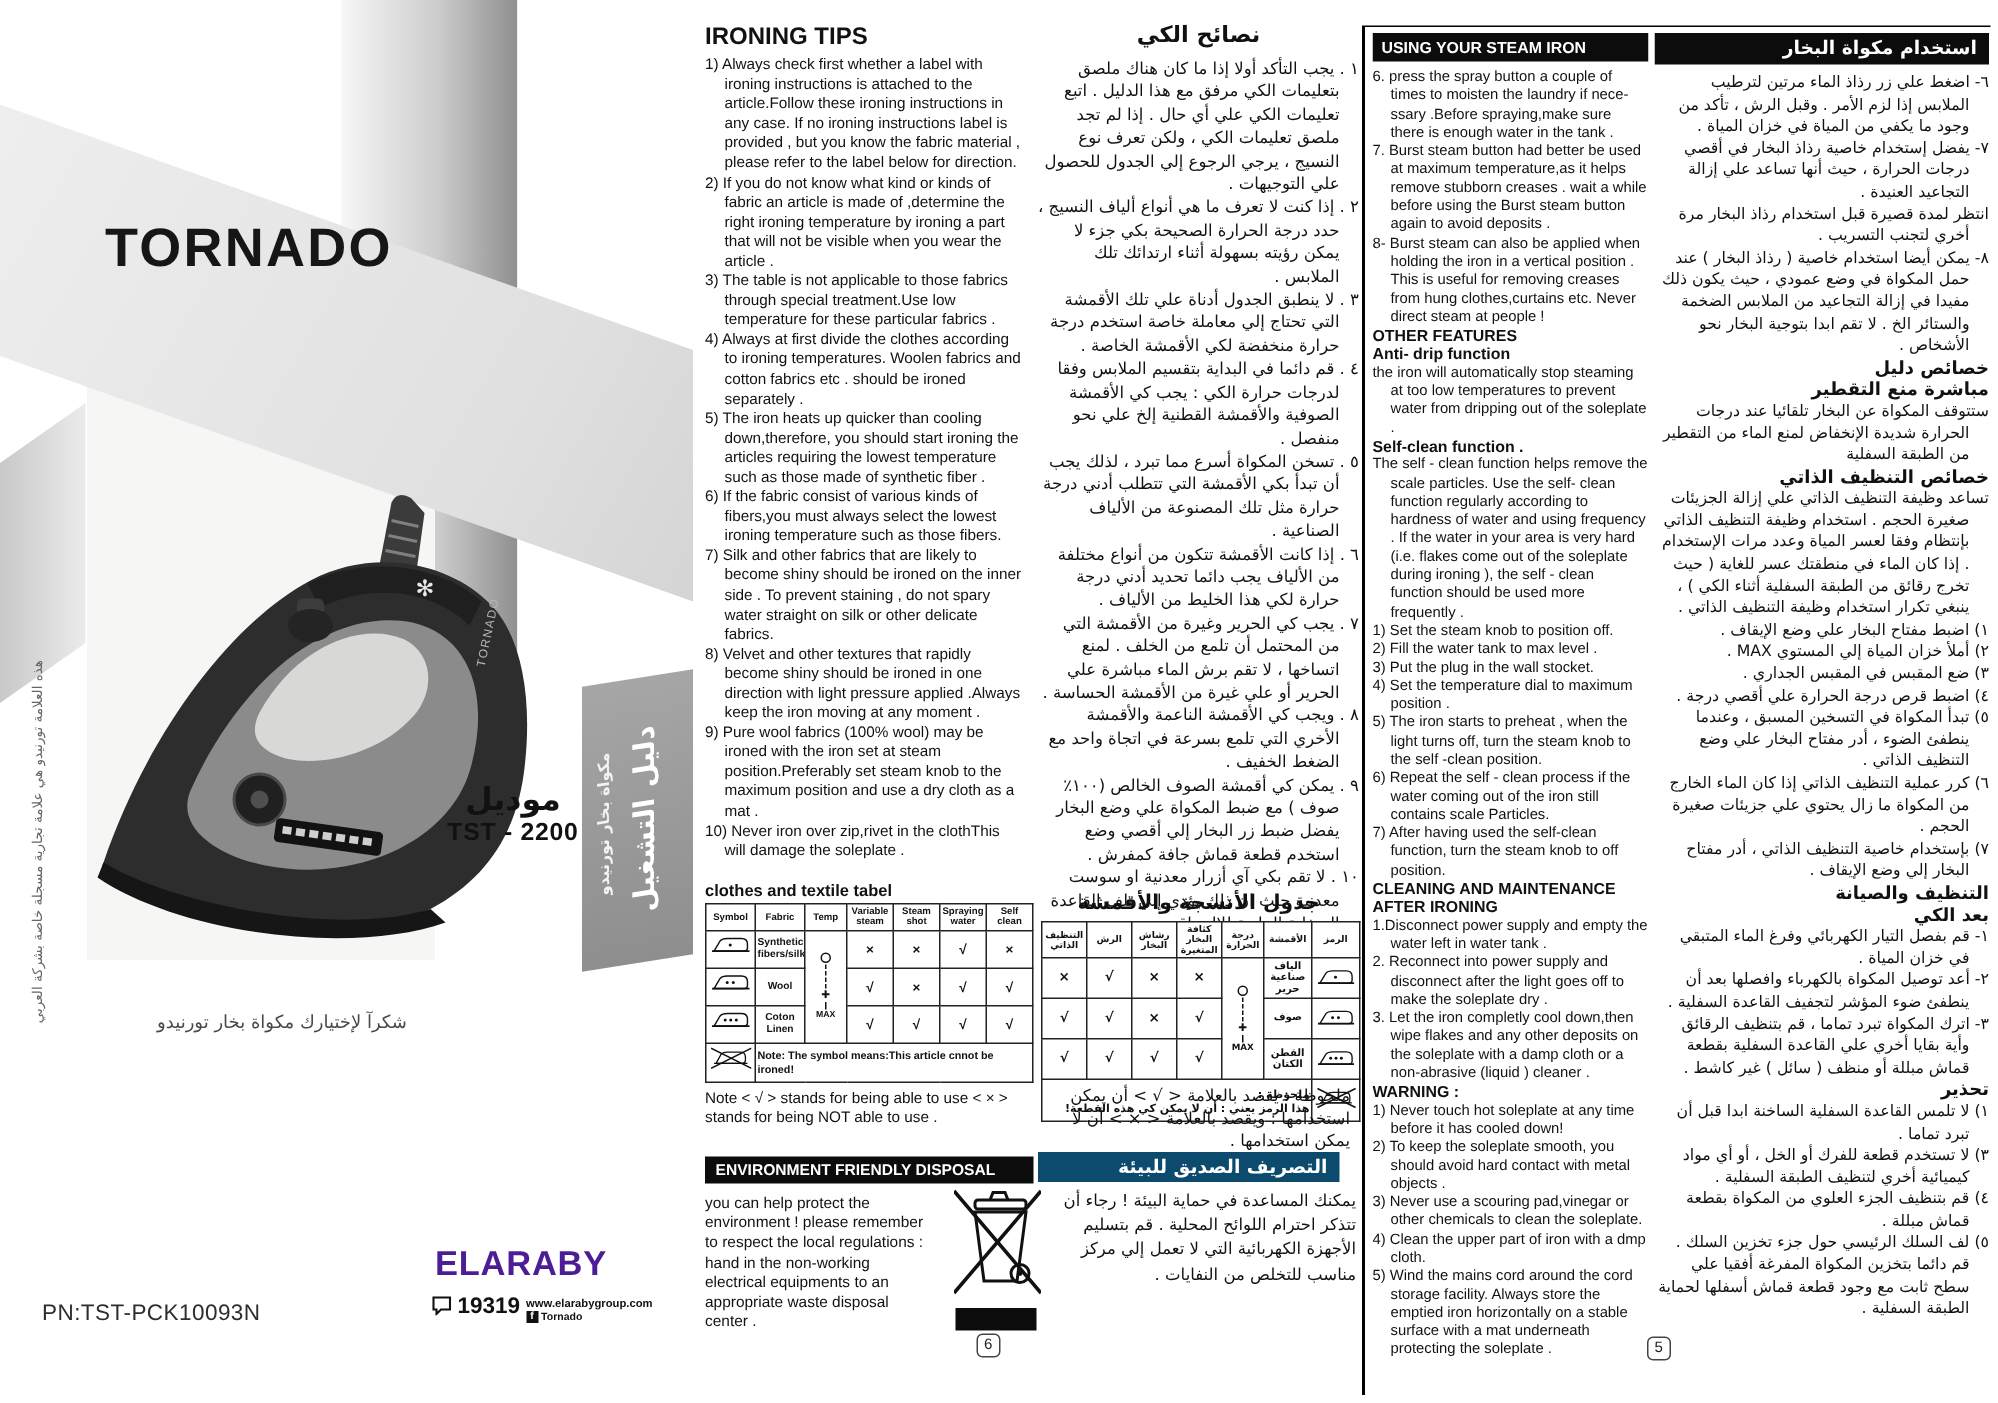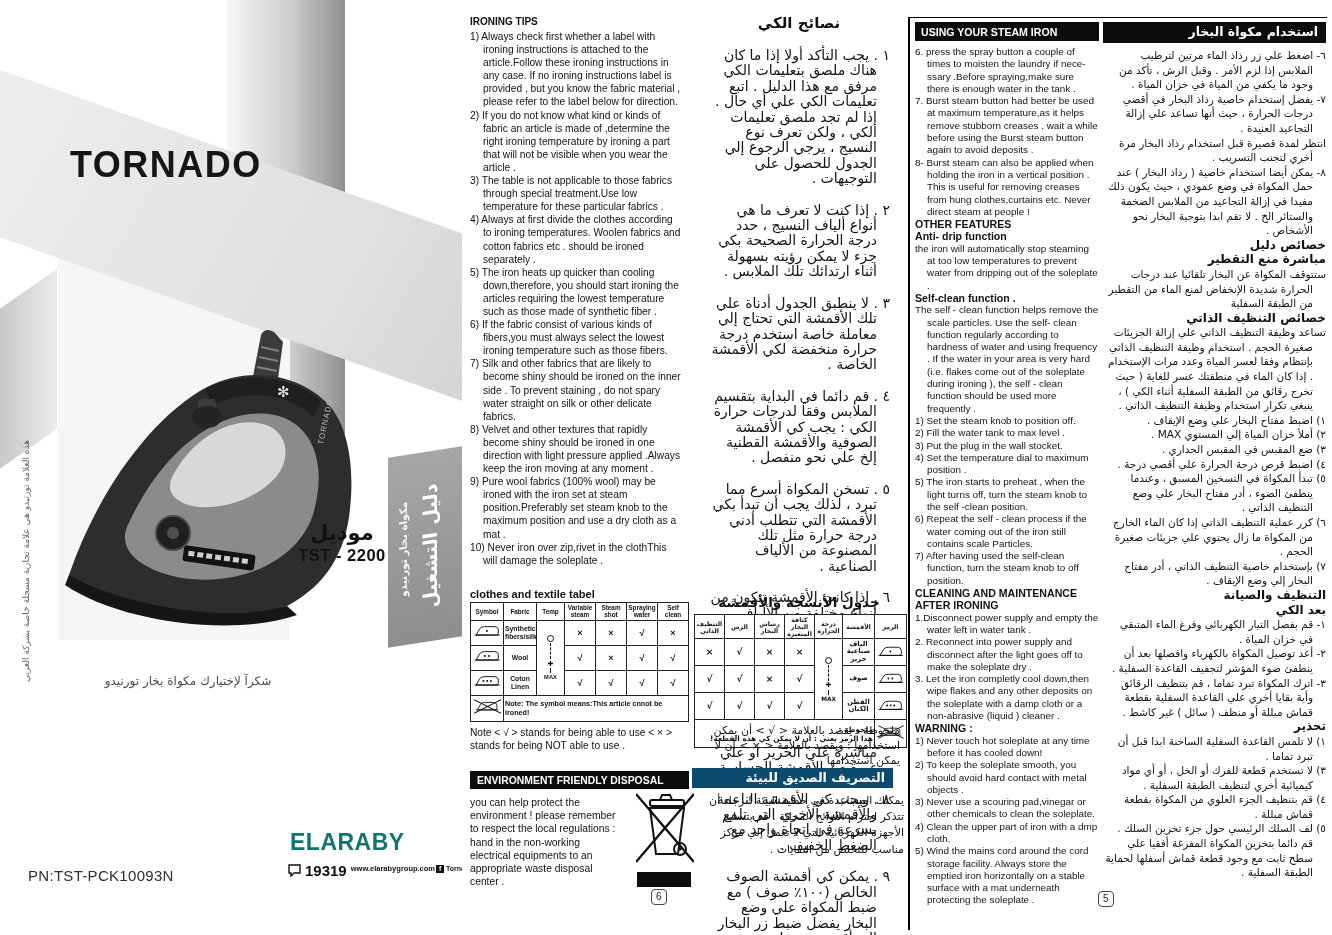--- a/index.html
+++ b/index.html
@@ -12,40 +12,40 @@
   .ribbon{position:absolute;left:-50px;top:52px;width:680px;height:158px;background:linear-gradient(100deg,#f0f0f0,#e0e0e0 65%,#cfcfcf);transform:rotate(19.5deg);transform-origin:0 0;}
   .logo{position:absolute;left:70px;top:144px;font-size:36px;font-weight:800;letter-spacing:1.5px;color:#161616;}
   .side-note{position:absolute;left:-117px;top:578px;width:286px;transform:rotate(-90deg);font-size:9px;color:#666;direction:rtl;text-align:right;font-family:"DejaVu Sans",sans-serif;}
   .banner{position:absolute;left:388px;top:452px;width:74px;height:190px;background:linear-gradient(180deg,#a6a6a6,#8e8e8e);transform:skewY(-9deg);}
   .bn-big{position:absolute;left:-38px;top:84px;width:160px;text-align:center;transform:rotate(-90deg);color:#fff;font-weight:bold;font-size:19px;font-family:"DejaVu Sans",sans-serif;direction:rtl;white-space:nowrap;}
   .bn-small{position:absolute;left:-60px;top:88px;width:150px;text-align:center;transform:rotate(-90deg);color:#f3f3f3;font-size:10.5px;font-weight:bold;font-family:"DejaVu Sans",sans-serif;direction:rtl;white-space:nowrap;}
   .model{position:absolute;left:296px;top:520px;width:92px;text-align:center;}
   .model-ar{font-family:"DejaVu Sans",sans-serif;font-weight:bold;font-size:21px;line-height:26px;}
   .model-no{font-weight:bold;font-size:16.5px;letter-spacing:.5px;}
   .thanks{position:absolute;left:104px;top:674px;width:168px;font-family:"DejaVu Sans",sans-serif;font-size:12px;color:#4a4a4a;direction:rtl;text-align:center;}
-  .elaraby-logo{position:absolute;left:290px;top:829px;font-size:23px;font-weight:800;letter-spacing:.5px;color:#0f766e;}
+  .elaraby-logo{position:absolute;left:290px;top:829px;font-size:23px;font-weight:800;letter-spacing:.5px;color:#4c1d95;}
   .contacts{position:absolute;left:288px;top:864px;display:flex;gap:4px;align-items:flex-start;}
   .hotline{font-size:15px;font-weight:800;line-height:14px;}
-  .web-stack{display:flex;flex-direction:row;gap:1px;}
+  .web-stack{display:flex;flex-direction:column;gap:1px;}
   .website{font-size:7.5px;font-weight:bold;}
   .fb-row{display:flex;align-items:center;gap:2px;font-size:7px;font-weight:bold;}
   .fb-sq{display:inline-block;width:8px;height:8px;background:#111;color:#fff;font-size:7px;line-height:8px;text-align:center;font-weight:bold;}
   .pn{position:absolute;left:28px;top:867px;font-size:15px;color:#2e2e2e;letter-spacing:.3px;}
   
-  .coltitle-en{font-size:10px;font-weight:bold;margin:0 0 3px 0;}
+  .coltitle-en{font-size:16px;font-weight:bold;margin:0 0 3px 0;}
   .tips-en{position:absolute;left:470px;top:16px;width:213px;}
   .tips-en p{margin:0;font-size:10.2px;line-height:13.1px;padding-left:13px;text-indent:-13px;}
   .tbl-title-en{position:absolute;left:470px;top:588px;font-size:11px;font-weight:bold;}
   .legend-en{position:absolute;left:470px;top:726px;width:204px;font-size:10.2px;line-height:13px;margin:0;}
   .envbar-en{position:absolute;left:470px;top:771px;width:219px;box-sizing:border-box;background:#0c0c0c;color:#fff;font-weight:bold;font-size:10.4px;padding:4px 0 3px 7px;}
   .envbody-en{position:absolute;left:470px;top:796px;width:152px;font-size:10.3px;line-height:13.2px;margin:0;}
   .ar{font-family:"DejaVu Sans",sans-serif;direction:rtl;text-align:right;}
   .tips-ar{position:absolute;left:692px;top:14px;width:214px;}
   .coltitle-ar{font-size:15px;font-weight:bold;margin:0 0 6px 0;text-align:center;}
-  .tips-ar p{margin:16px;font-size:14px;line-height:15.4px;padding-right:13px;text-indent:-13px;}
+  .tips-ar p{margin:0;font-size:11px;line-height:15.4px;padding-right:13px;text-indent:-13px;}
   .tbl-title-ar{position:absolute;left:692px;top:594px;width:214px;font-size:13.5px;font-weight:bold;text-align:center;}
   .legend-ar{position:absolute;left:692px;top:724px;width:208px;font-size:11px;line-height:14.8px;margin:0;}
   .envbar-ar{position:absolute;left:692px;top:768px;width:201px;box-sizing:border-box;background:#0c4a6e;color:#fff;font-weight:bold;font-size:12.5px;padding:2px 8px 3px 0;}
   .envbody-ar{position:absolute;left:692px;top:793px;width:212px;font-size:11px;line-height:16.2px;margin:0;}
   
   .vline{position:absolute;left:908px;top:18px;width:1.5px;height:912px;background:#000;}
   .toprule{position:absolute;left:908px;top:17px;width:419px;height:1.3px;background:#000;}
   .col3{position:absolute;left:915px;top:22px;width:184px;height:908px;overflow:hidden;}
   .col4{position:absolute;left:1103px;top:22px;width:223px;height:908px;overflow:hidden;}
   .hbar-en{background:#0c0c0c;color:#fff;font-weight:bold;font-size:10.6px;padding:4px 0 3px 6px;margin-bottom:5px;}

